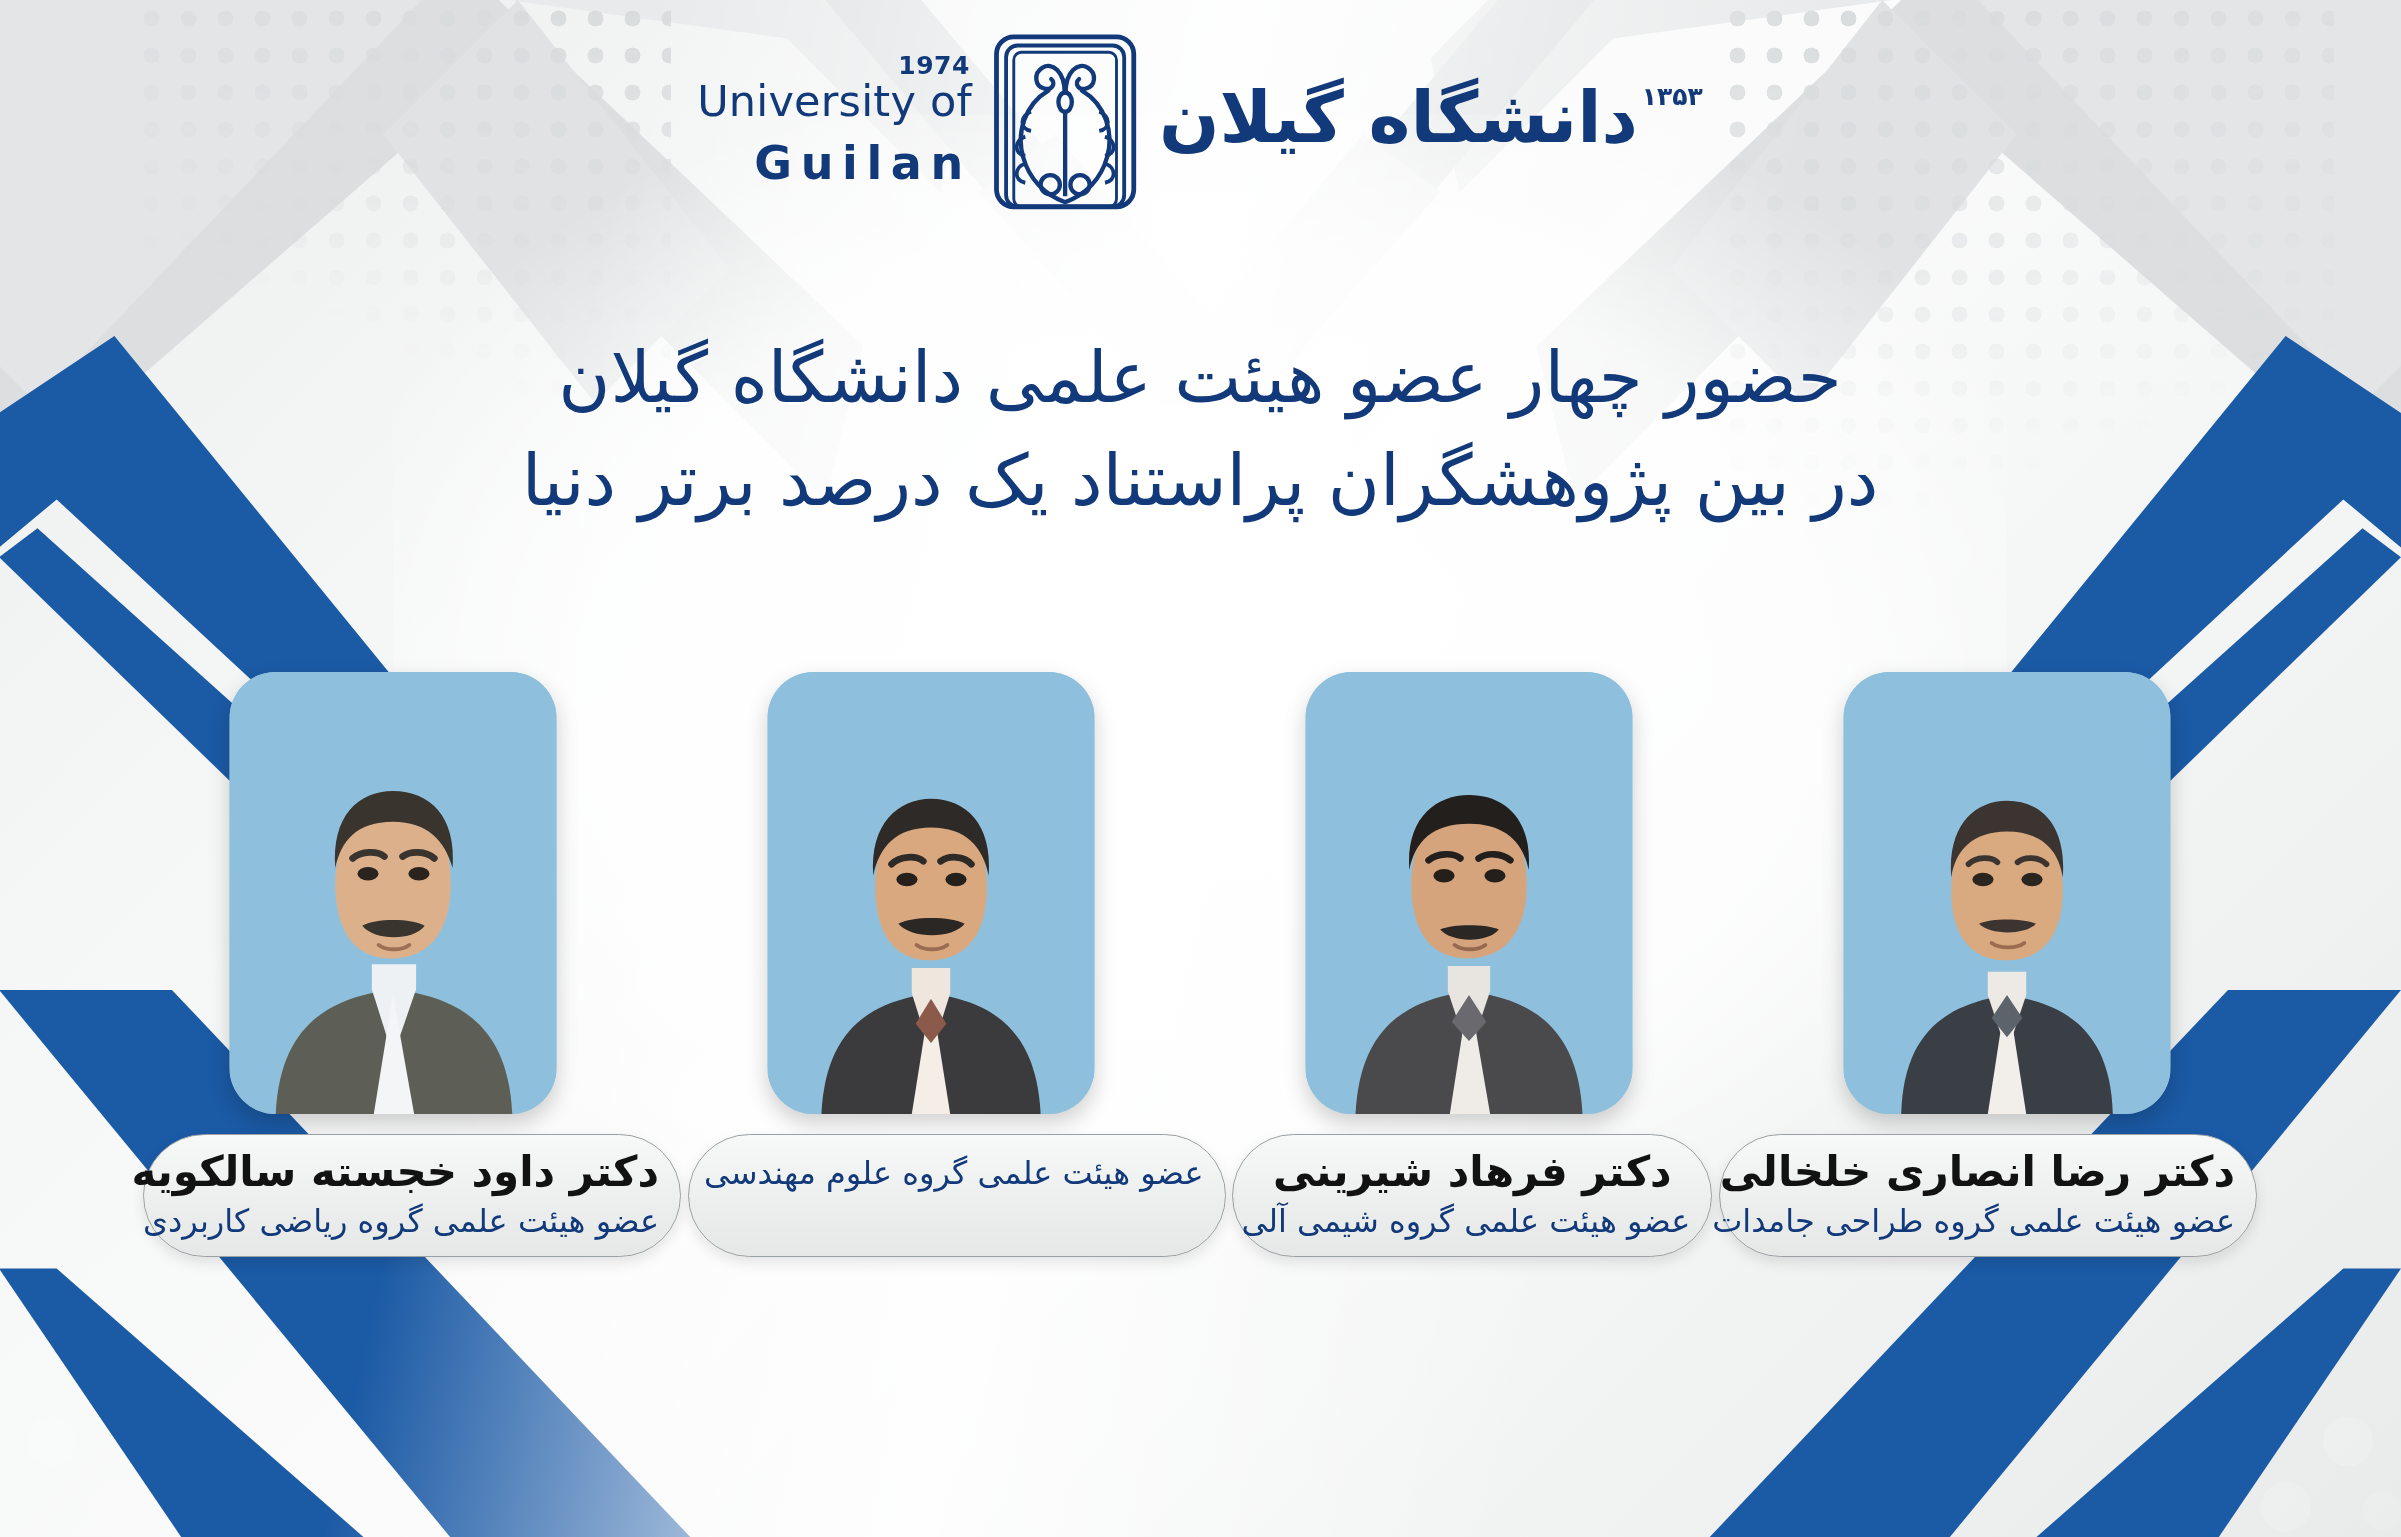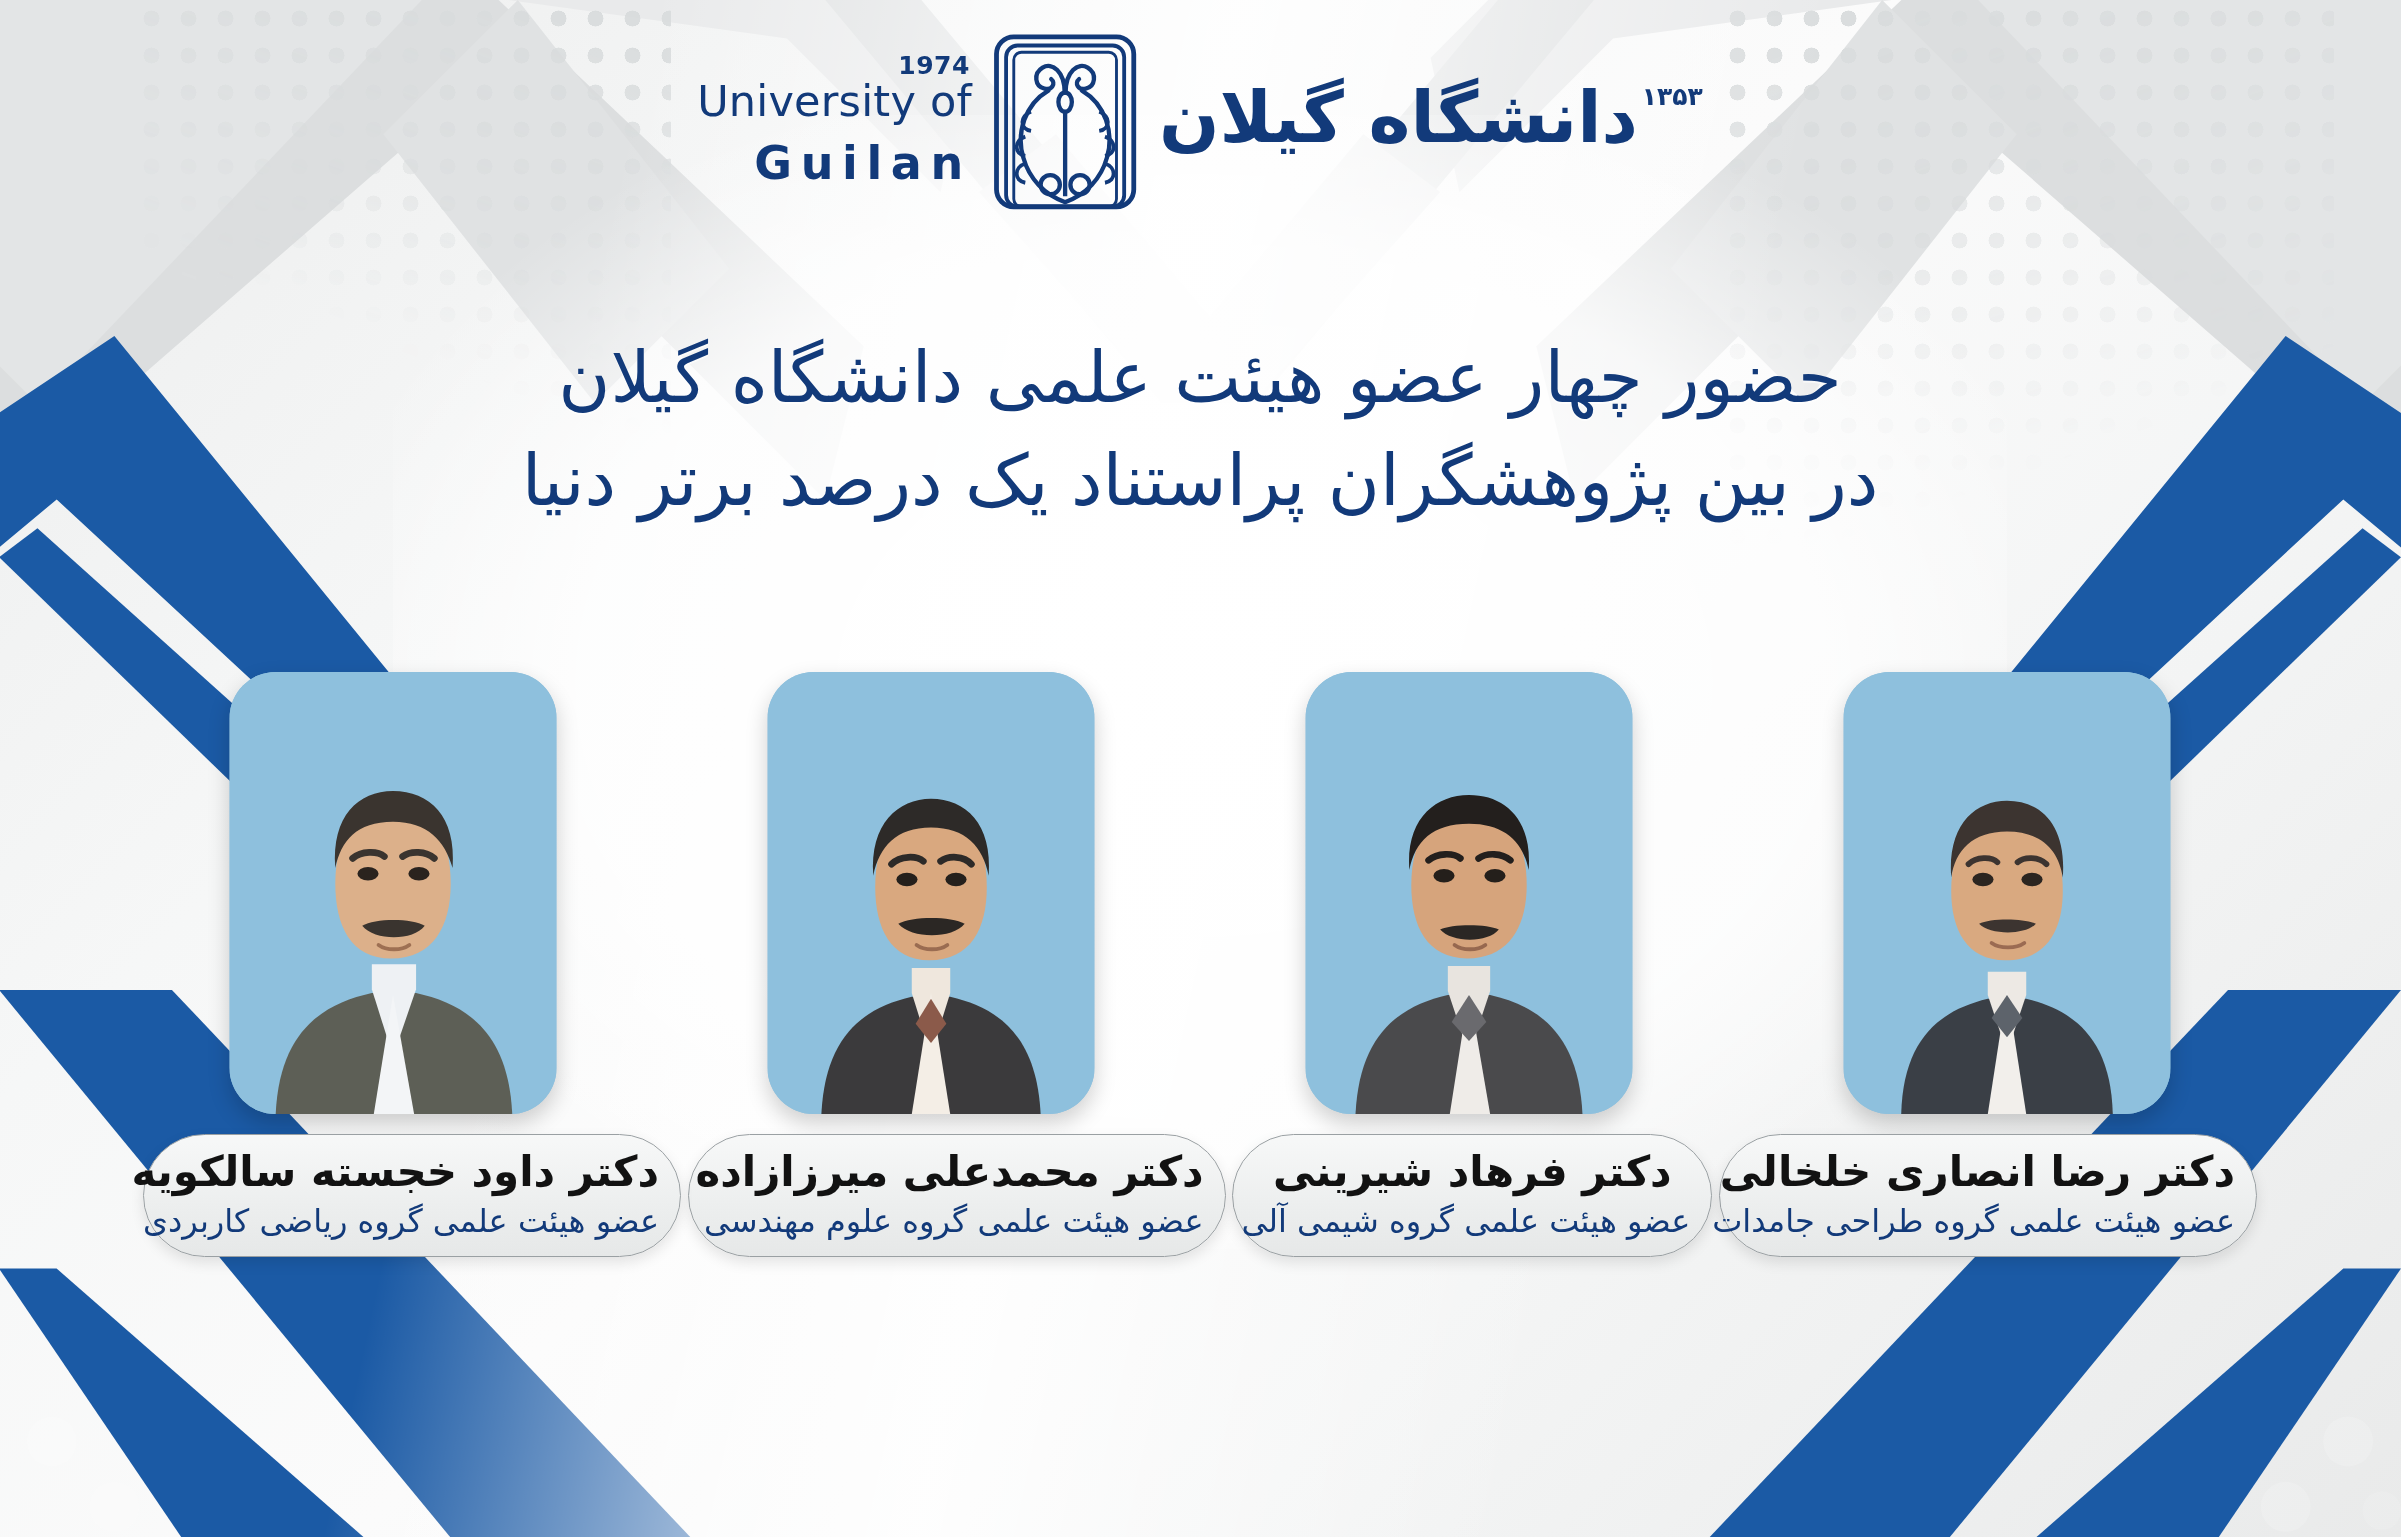--- a/index.html
+++ b/index.html
@@ -384,21 +384,20 @@
         <div class="pill-name">دکتر رضا انصاری خلخالی</div>
         <div class="pill-role">عضو هیئت علمی گروه طراحی جامدات</div>
       </div>
 
       <div class="pill w2">
         <div class="pill-name">دکتر فرهاد شیرینی</div>
         <div class="pill-role">عضو هیئت علمی گروه شیمی آلی</div>
       </div>
 
       <div class="pill w3">
-        <div class="pill-name">دکتر محمدعلی میرزازاده</div>
         <div class="pill-role">عضو هیئت علمی گروه علوم مهندسی</div>
       </div>
 
       <div class="pill w4">
         <div class="pill-name">دکتر داود خجسته سالکویه</div>
         <div class="pill-role">عضو هیئت علمی گروه ریاضی کاربردی</div>
       </div>
 
     </div>
 

